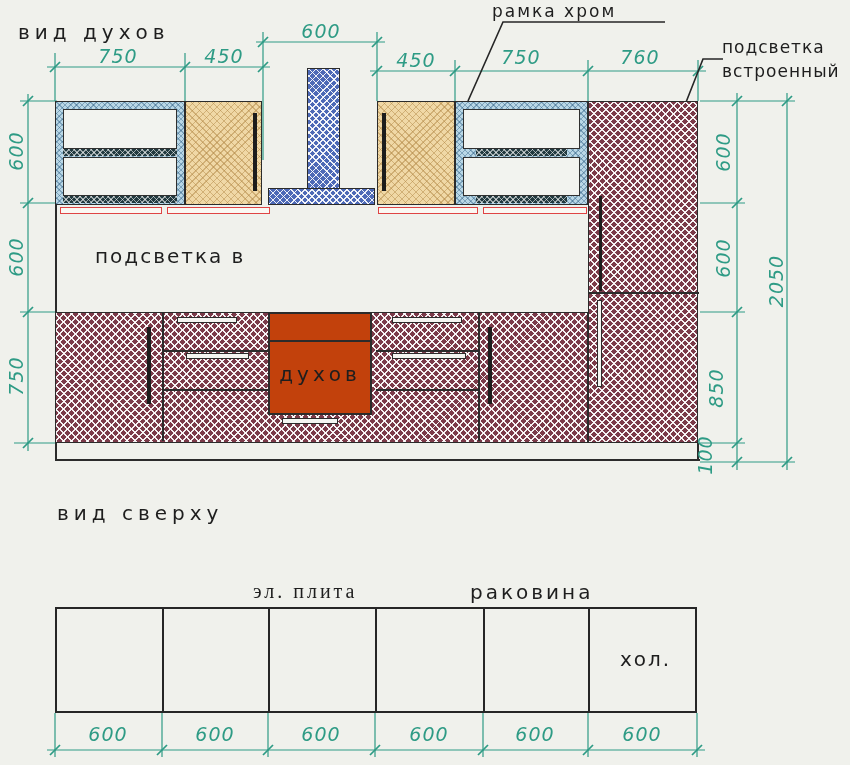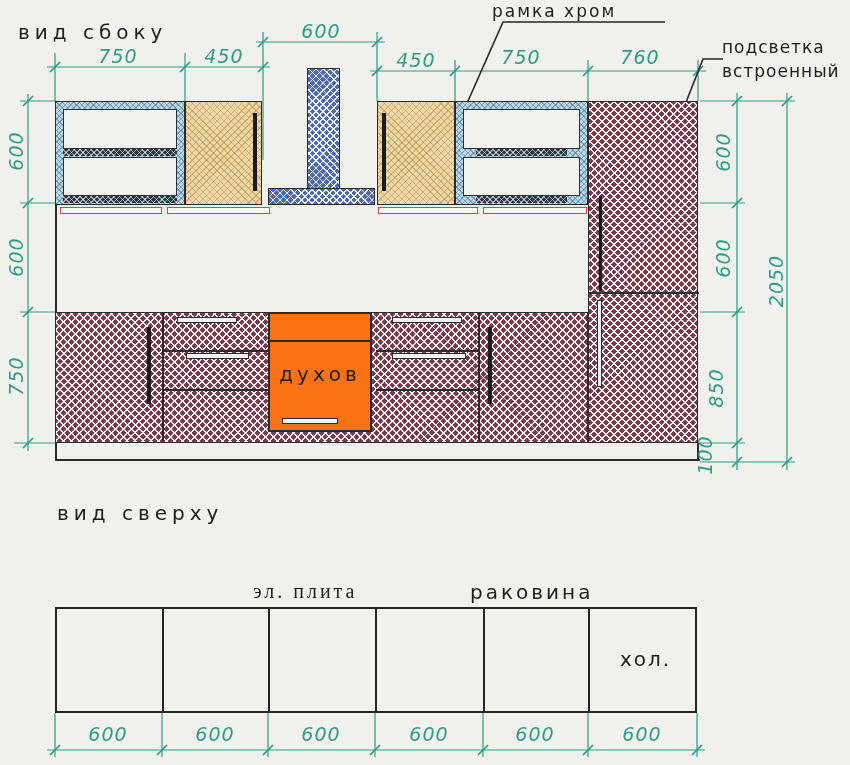--- a/index.html
+++ b/index.html
@@ -200,30 +200,31 @@
     <div class="abs" style="left:107px;top:76px;width:106px;height:1.6px;background:#2b2b2b;"></div>
 
     <div class="abs handle-white" style="left:336px;top:4px;width:70px;height:6px;"></div>
     <div class="abs" style="left:320px;top:37px;width:103px;height:1.6px;background:#2b2b2b;"></div>
     <div class="abs handle-white" style="left:336px;top:40px;width:74px;height:6px;"></div>
     <div class="abs" style="left:320px;top:76px;width:103px;height:1.6px;background:#2b2b2b;"></div>
 
     <div class="abs handle-dark" style="left:432px;top:14px;width:4px;height:77px;"></div>
   </div>
 
-  <div class="abs" style="left:268px;top:312px;width:104px;height:120px;background:#f97316;border:2px solid #2b2b2b;box-sizing:border-box;">
+  <div class="abs" style="left:268px;top:312px;width:104px;height:103px;background:#c2410c;border:2px solid #2b2b2b;box-sizing:border-box;">
     <div class="abs" style="left:0;top:26px;width:100px;height:1.6px;background:#2b2b2b;"></div>
     <div class="abs lbl" style="left:50%;top:48px;transform:translate(-50%,0);letter-spacing:4px;">духов</div>
   </div>
   <div class="abs handle-white" style="left:282px;top:418px;width:56px;height:6px;"></div>
 
-  <div class="abs lbl" style="left:18px;top:20px;letter-spacing:5px;">вид сбоку</div>
+  <div class="abs lbl" style="left:18px;top:20px;letter-spacing:5px;">вид духов</div>
   <div class="abs lbl-sm" style="left:492px;top:1px;letter-spacing:2px;">рамка хром</div>
   <div class="abs lbl-sm" style="left:722px;top:37px;">подсветка</div>
   <div class="abs lbl-sm" style="left:722px;top:61px;">встроенный</div>
+  <div class="abs lbl" style="left:95px;top:244px;letter-spacing:2px;">подсветка в</div>
 
   <div class="abs dim dim-ctr" style="left:118px;top:45px;">750</div>
   <div class="abs dim dim-ctr" style="left:224px;top:45px;">450</div>
   <div class="abs dim dim-ctr" style="left:321px;top:20px;">600</div>
   <div class="abs dim dim-ctr" style="left:416px;top:49px;">450</div>
   <div class="abs dim dim-ctr" style="left:521px;top:46px;">750</div>
   <div class="abs dim dim-ctr" style="left:640px;top:46px;">760</div>
 
   <div class="abs dim dim-rot" style="left:16px;top:151px;">600</div>
   <div class="abs dim dim-rot" style="left:16px;top:257px;">600</div>

